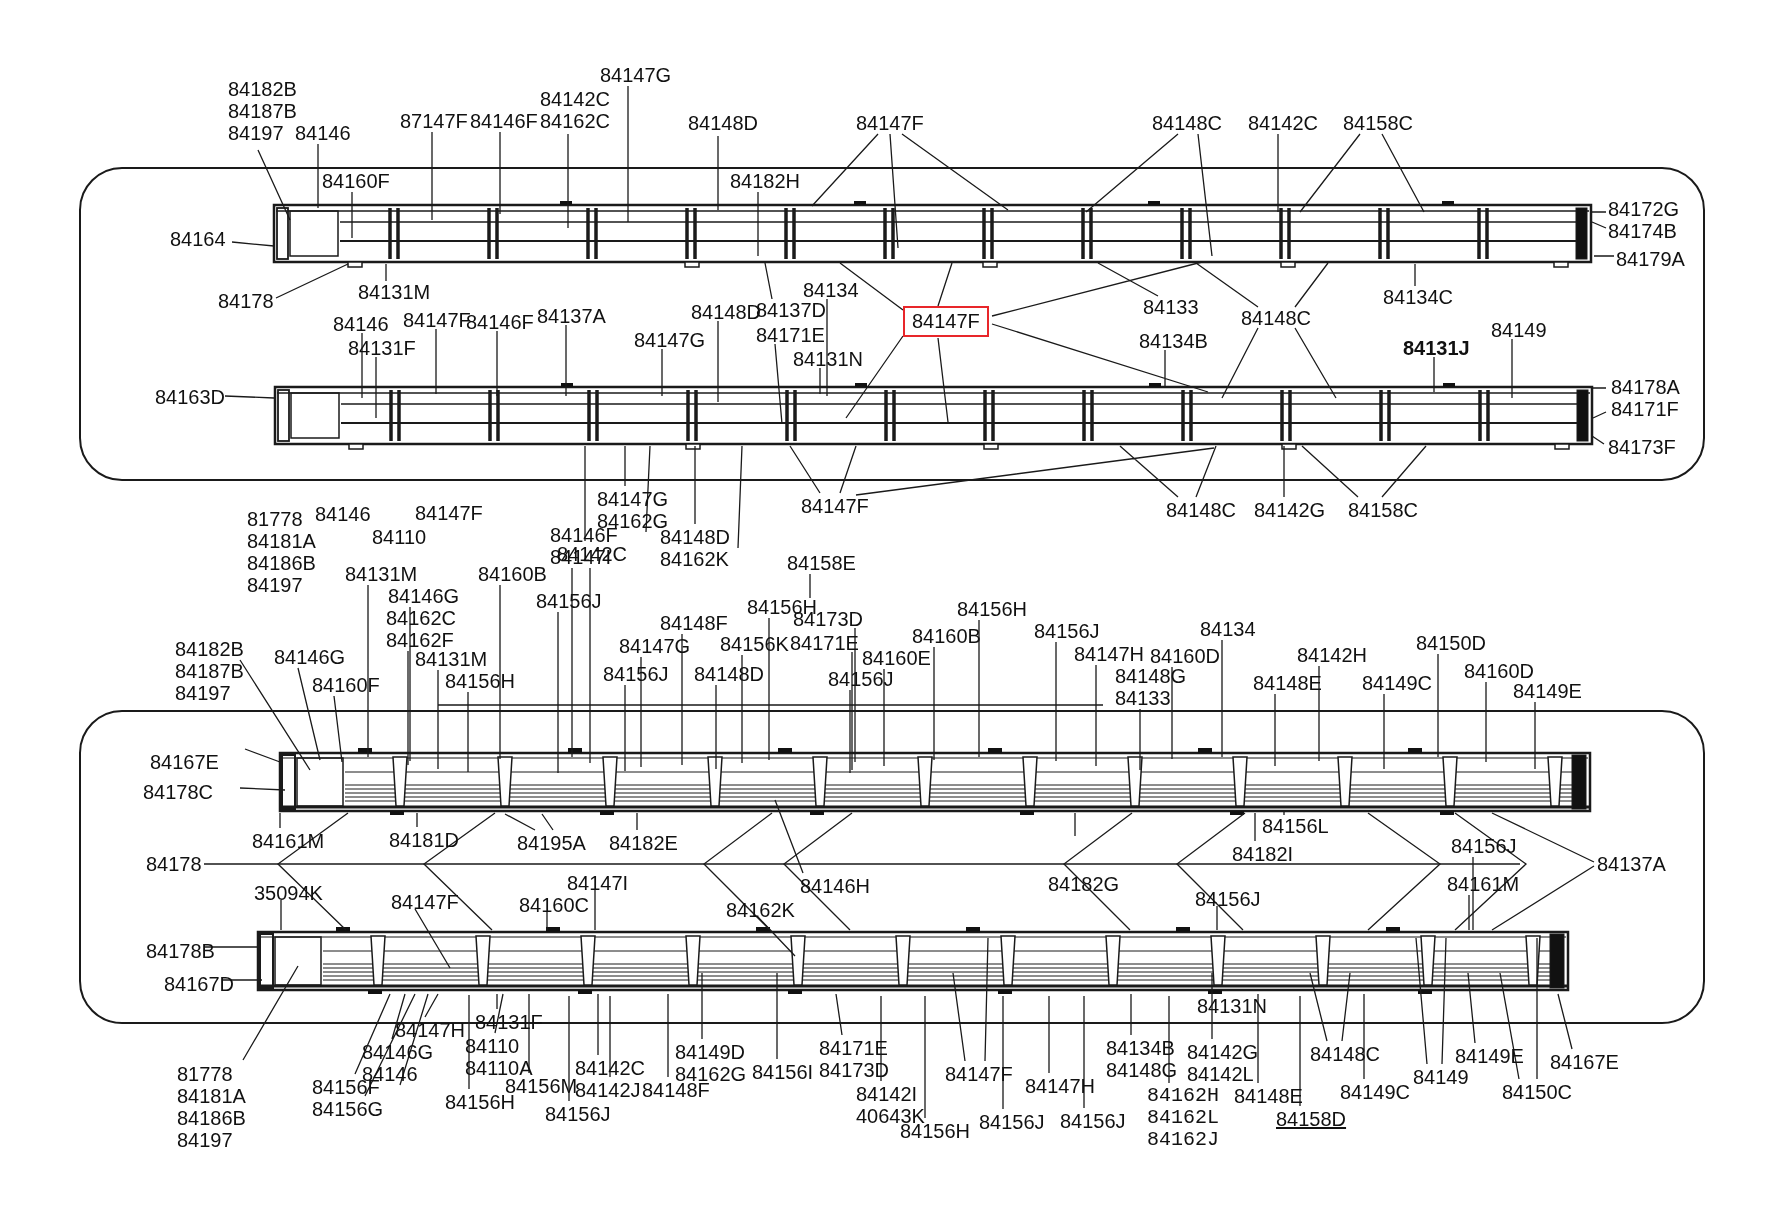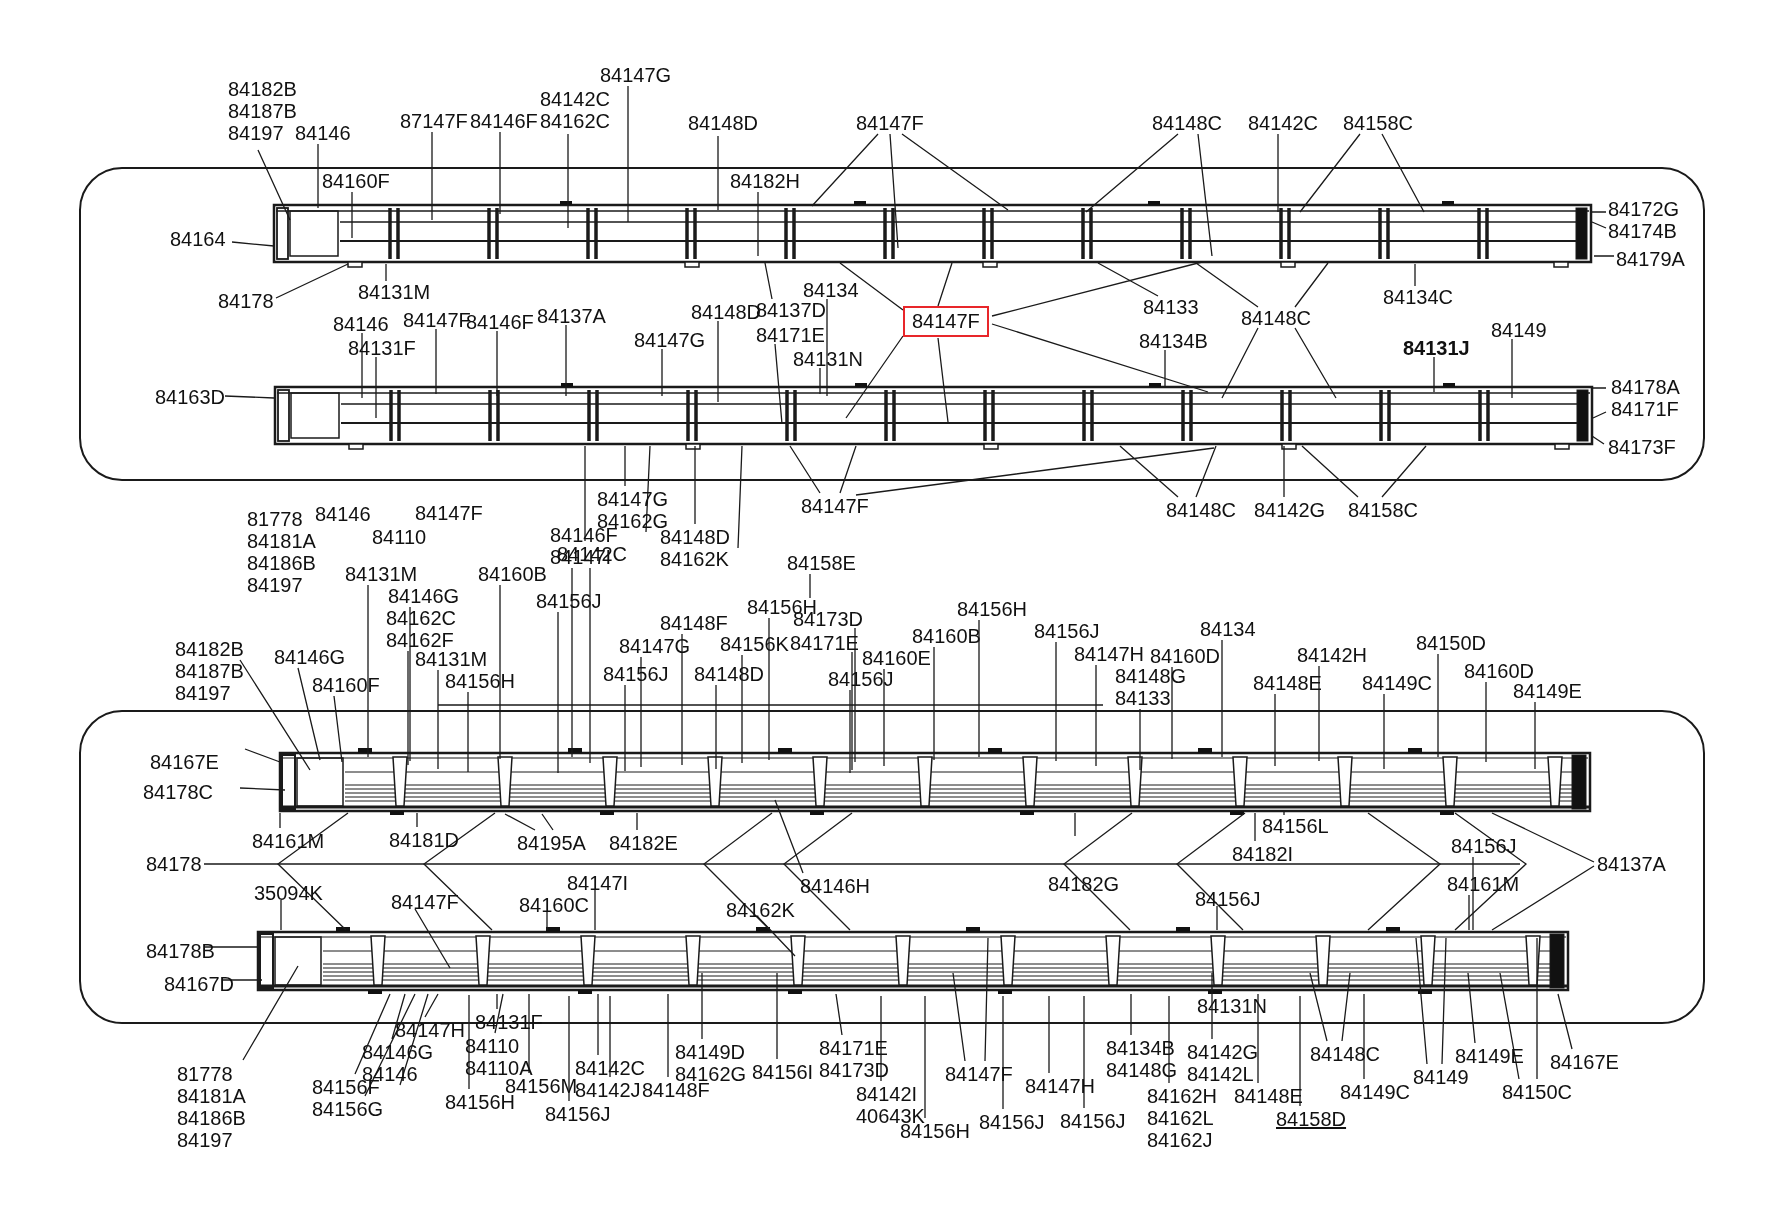--- a/index.html
+++ b/index.html
@@ -345,21 +345,21 @@
 84173D</div>
       <div class="lbl" style="left: 856px; top: 1083px;">84142I
 40643K</div>
       <div class="lbl" style="left: 900px; top: 1120px;">84156H</div>
       <div class="lbl" style="left: 979px; top: 1111px;">84156J</div>
       <div class="lbl" style="left: 945px; top: 1063px;">84147F</div>
       <div class="lbl" style="left: 1025px; top: 1075px;">84147H</div>
       <div class="lbl" style="left: 1060px; top: 1110px;">84156J</div>
       <div class="lbl" style="left: 1106px; top: 1037px;">84134B
 84148G</div>
-      <div class="lbl" style="left: 1147px; top: 1085px;">84162H
+      <div class="lbl" style="left: 1147px; top: 1085px; font-family: Liberation Mono, monospace;">84162H
 84162L
 84162J</div>
       <div class="lbl" style="left: 1187px; top: 1041px;">84142G
 84142L</div>
       <div class="lbl" style="left: 1234px; top: 1085px;">84148E</div>
       <div class="lbl" style="left: 1276px; top: 1108px; text-decoration: underline;">84158D</div>
       <div class="lbl" style="left: 1310px; top: 1043px;">84148C</div>
       <div class="lbl" style="left: 1340px; top: 1081px;">84149C</div>
       <div class="lbl" style="left: 1413px; top: 1066px;">84149</div>
       <div class="lbl" style="left: 1455px; top: 1045px;">84149E</div>

